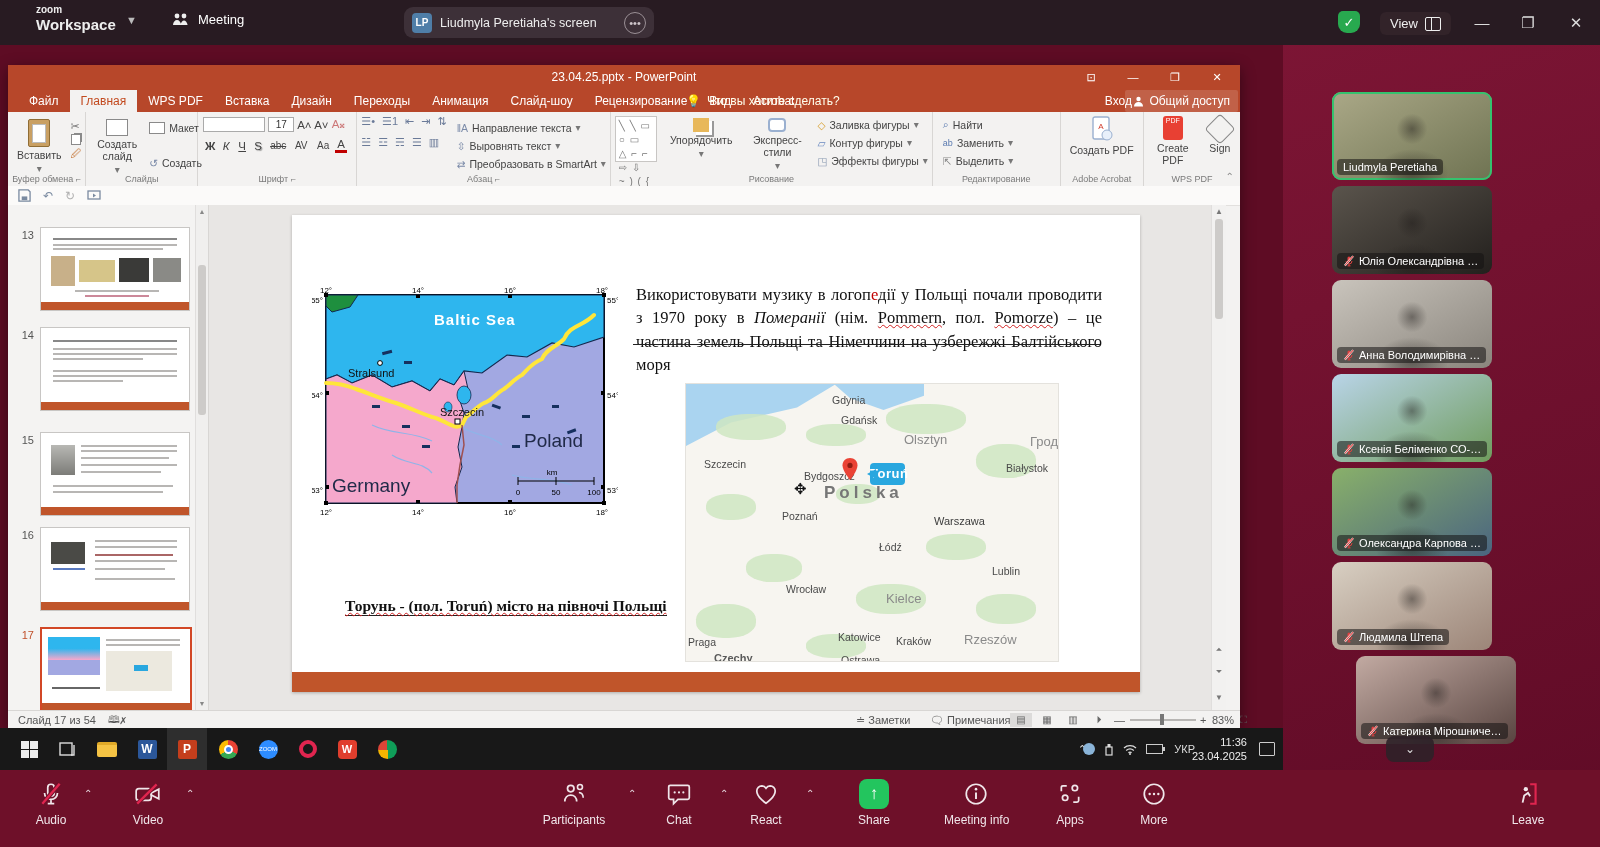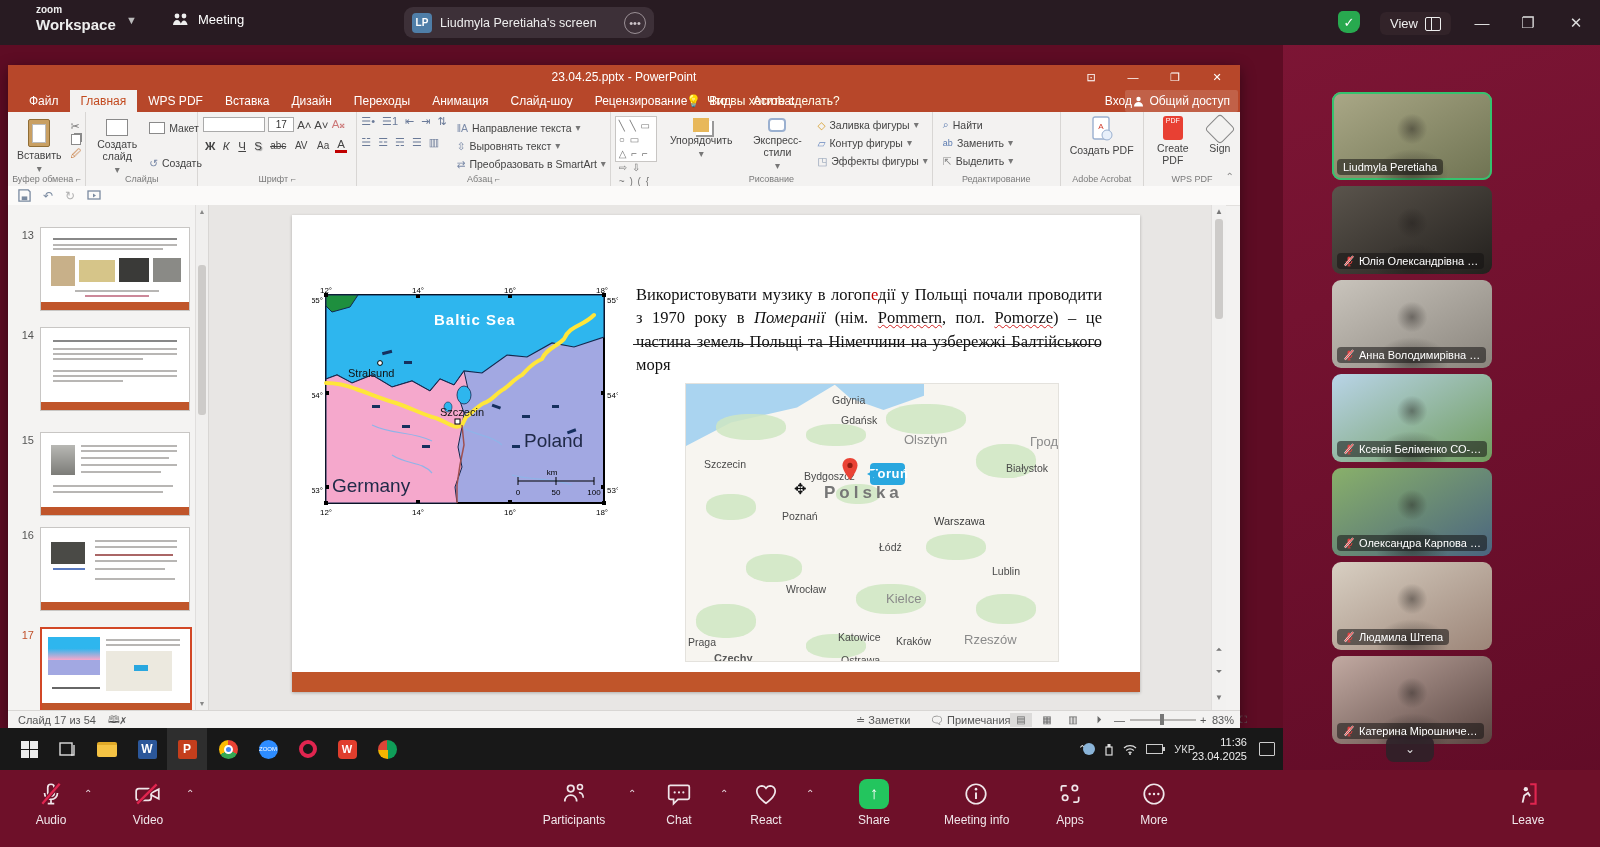--- a/index.html
+++ b/index.html
@@ -595,20 +595,21 @@
             <div class="pin">
               <svg width="16" height="22" viewBox="0 0 16 22">
                   <path d="M8 0C3.6 0 .5 3.2.5 7.4.5 12.6 8 22 8 22s7.5-9.4 7.5-14.6C15.5 3.2 12.4 0 8 0z" fill="#ea4335"></path>
                   <circle cx="8" cy="7.4" r="2.6" fill="#8f1d12"></circle>
                 </svg>
             </div>
             <div class="callout">Toruń</div>
             <div class="movecur">✥</div>
           </div>
 
+          <div class="caption">Торунь - (пол. Toruń) місто на півночі Польщі</div>
 
           <div class="obar2"></div>
         </div>
 
         <div class="escroll">
           <div class="btn" style="top:2px">▲</div>
           <div class="thm" style="top:14px;height:100px"></div>
           <div class="btn" style="top:440px">⏶</div>
           <div class="btn" style="top:462px">⏷</div>
           <div class="btn" style="top:488px">▼</div>
@@ -765,21 +766,21 @@
           <svg width="12" height="12" viewBox="0 0 16 16">
             <rect x="6" y="2" width="4" height="7" rx="2" fill="#e04040"></rect>
             <path d="M4 8a4 4 0 0 0 8 0M8 12v2.5M6 14.5h4" stroke="#e04040" stroke-width="1.3" fill="none"></path>
             <line x1="2.5" y1="14" x2="13.5" y2="1.5" stroke="#fff" stroke-width="2.6"></line>
             <line x1="2.5" y1="14" x2="13.5" y2="1.5" stroke="#e04040" stroke-width="1.4"></line>
           </svg>
           <span>Людмила Штепа</span>
         </div>
       </div>
 
-      <div class="tile" style="top: 656px; background: linear-gradient(150deg, rgb(194, 170, 162) 0%, rgb(88, 68, 64) 100%);">
+      <div class="tile" style="top: 656px; background: linear-gradient(150deg, rgb(194, 170, 162) 0%, rgb(88, 68, 64) 100%); margin-left: 24px;">
         <div class="nametag">
           <svg width="12" height="12" viewBox="0 0 16 16">
             <rect x="6" y="2" width="4" height="7" rx="2" fill="#e04040"></rect>
             <path d="M4 8a4 4 0 0 0 8 0M8 12v2.5M6 14.5h4" stroke="#e04040" stroke-width="1.3" fill="none"></path>
             <line x1="2.5" y1="14" x2="13.5" y2="1.5" stroke="#fff" stroke-width="2.6"></line>
             <line x1="2.5" y1="14" x2="13.5" y2="1.5" stroke="#e04040" stroke-width="1.4"></line>
           </svg>
           <span>Катерина Мірошниче…</span>
         </div>
       </div>

